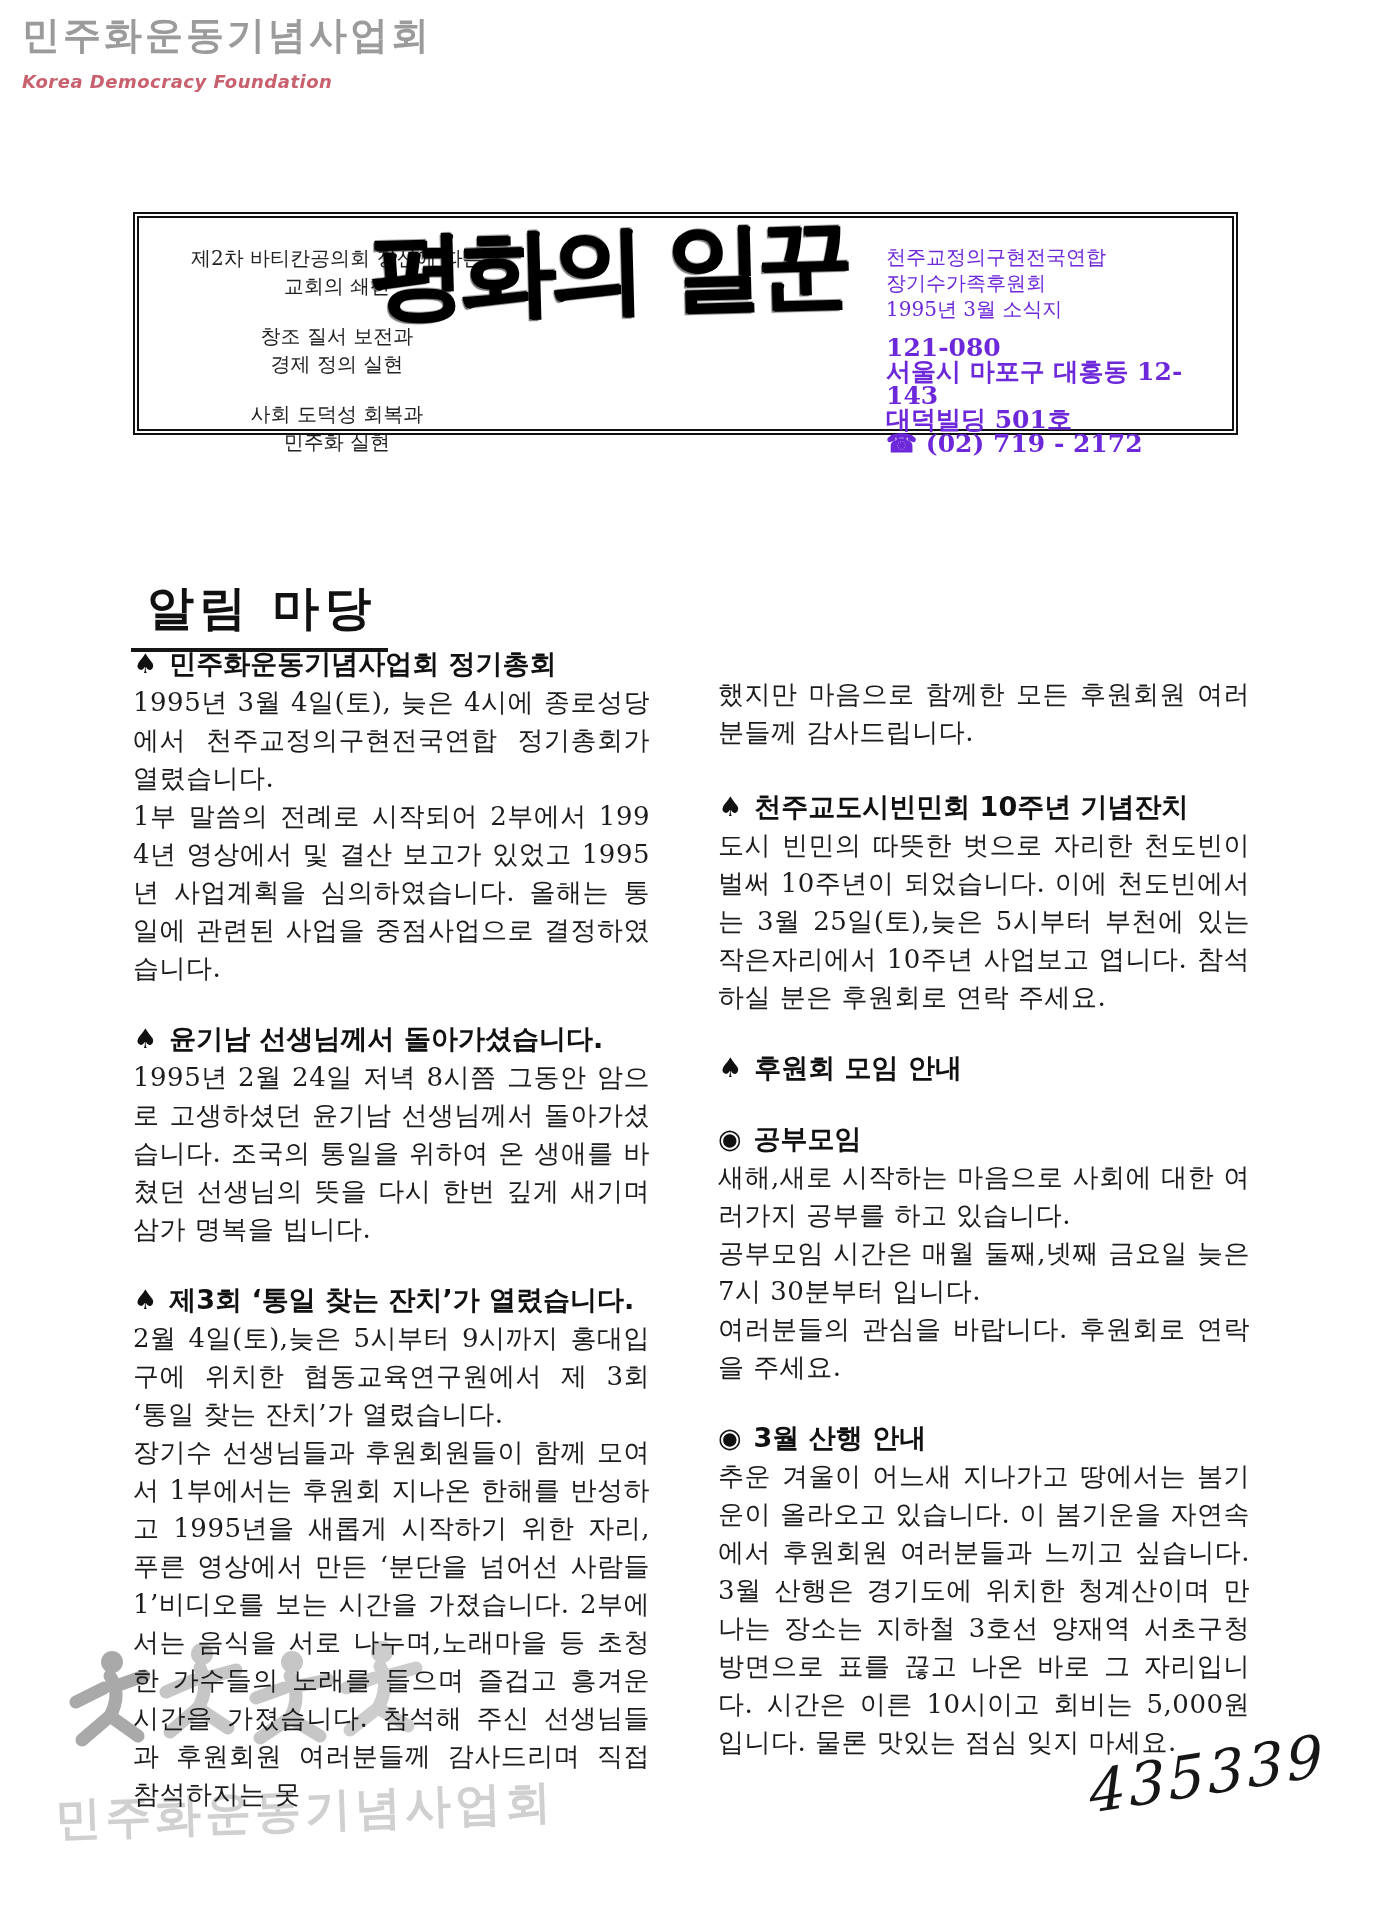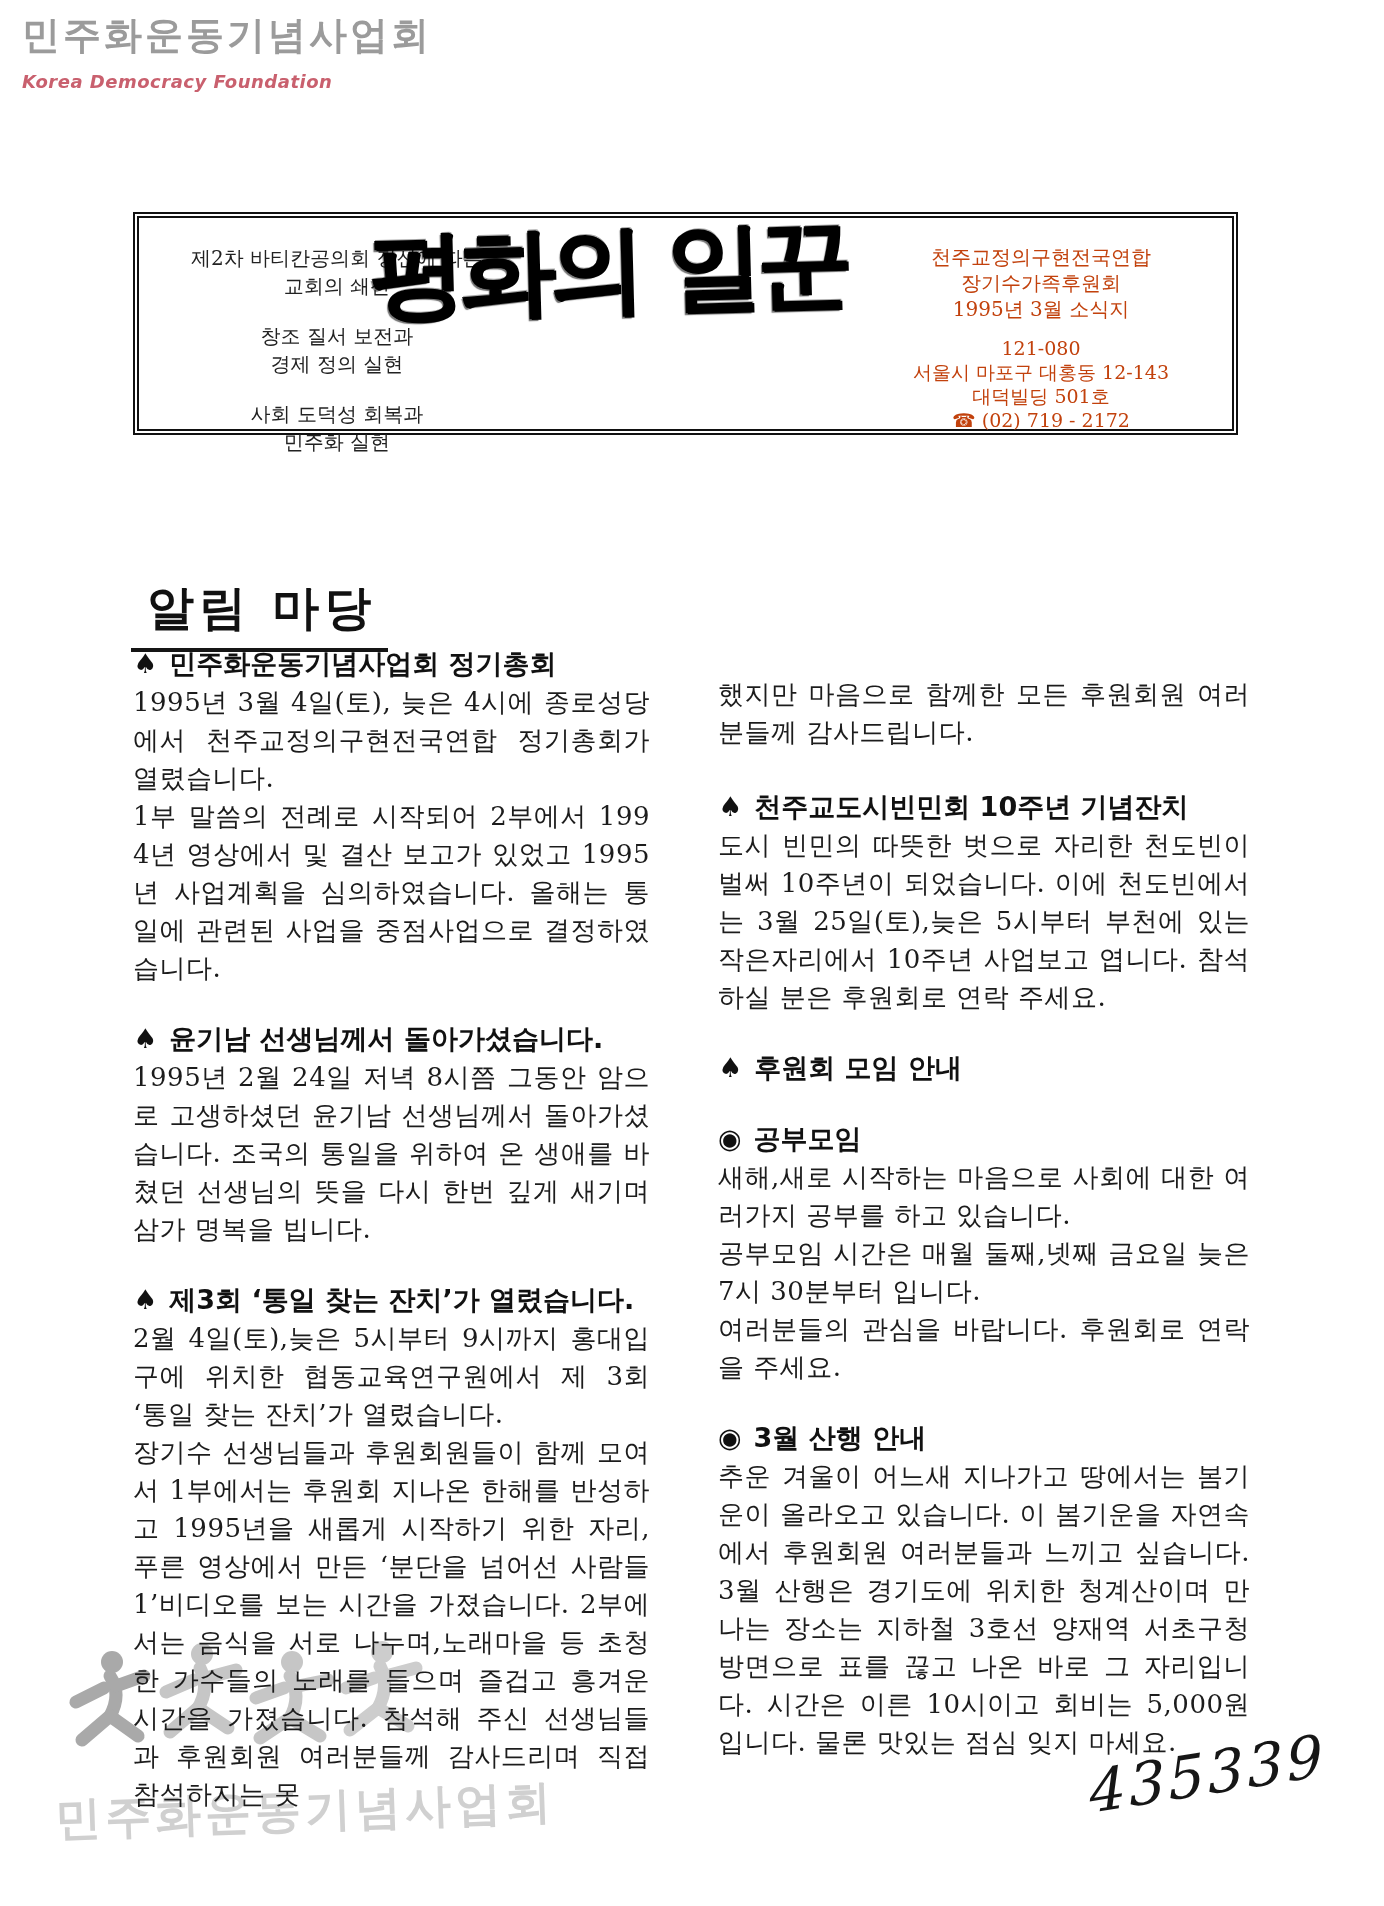--- a/index.html
+++ b/index.html
@@ -20,23 +20,23 @@
   
   .masthead { position:absolute; left:133px; top:212px; width:1105px; height:223px;
               border:6px double #111; box-sizing:border-box; background:#fff; }
   .slogans { position:absolute; left:52px; top:26px; text-align:center;
              font-size:20px; line-height:28px; color:#222; }
   .slogan { margin-bottom:22px; }
   .m-title { position:absolute; left:230px; top:-12px; white-space:nowrap;
              font-size:96px; font-weight:900; letter-spacing:-6px; color:#000;
              transform:rotate(-1.5deg);
              text-shadow:2px 1px 0 #000, -1px 2px 1px rgba(0,0,0,.55), 1px -1px 0 rgba(0,0,0,.35); }
-  .m-right { position:absolute; right:26px; top:26px; width:330px; text-align:center;
-             font-size:20px; line-height:26px; color:#c2410c; }
-  .m-addr { margin-top:14px; font-size:19px; line-height:24px; }
+  .m-right { position:absolute; right:16px; top:26px; width:330px; 
+             font-size:20px; line-height:26px; color:#6d28d9; }
+  .m-addr { margin-top:14px; font-size:25px; line-height:24px;font-weight:bold; }
 
   
   .section-title { position:absolute; left:131px; top:577px;
                    font-size:47px; font-weight:800; letter-spacing:5px; color:#111;
                    font-family:"DejaVu Sans","Liberation Sans",sans-serif;
                    border-bottom:4px solid #151515; padding:0 12px 8px 16px; }
 
   
   .columns { position:absolute; left:133px; top:645px; width:1117px;
              display:flex; gap:68px; }

